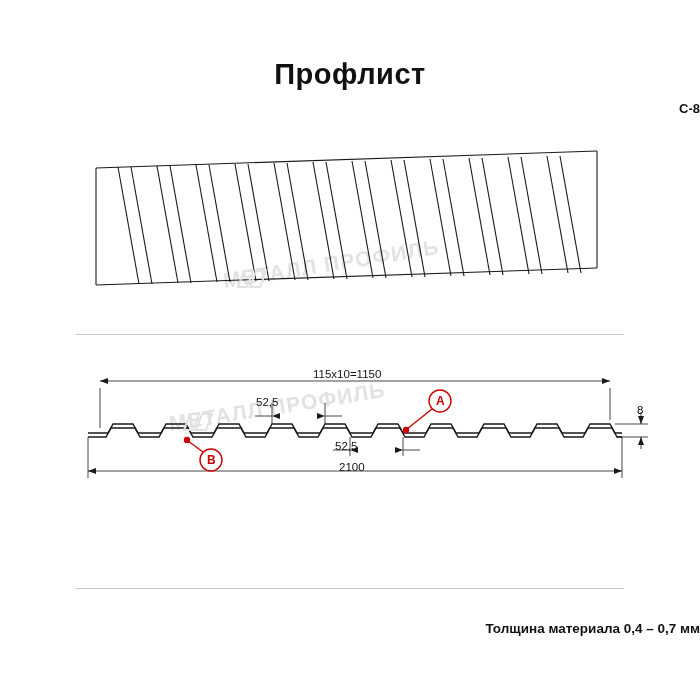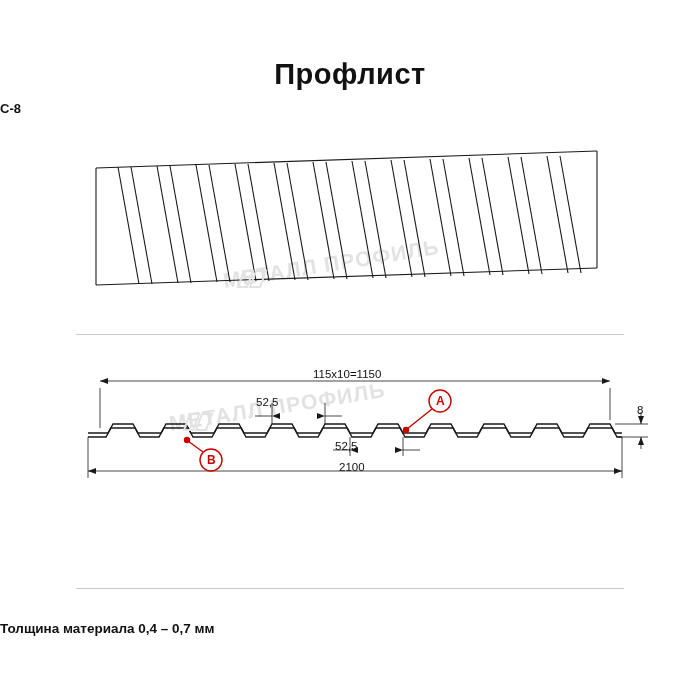--- a/index.html
+++ b/index.html
@@ -30,31 +30,31 @@
     font-size: 29px;
     font-weight: bold;
     letter-spacing: 0.5px;
     color: #111111;
   }
   .subtitle {
     position: absolute;
     top: 101px;
     left: 0;
     width: 700px;
-    text-align: left;
+    text-align: right;
     font-size: 13px;
     font-weight: bold;
     color: #111111;
   }
   .footer-note {
     position: absolute;
     top: 621px;
     left: 0;
     width: 700px;
-    text-align: left;
+    text-align: right;
     font-size: 13.5px;
     font-weight: bold;
     color: #111111;
   }
   .divider {
     position: absolute;
     left: 76px;
     width: 548px;
     height: 0;
     border-top: 1px solid #c9c9c9;

